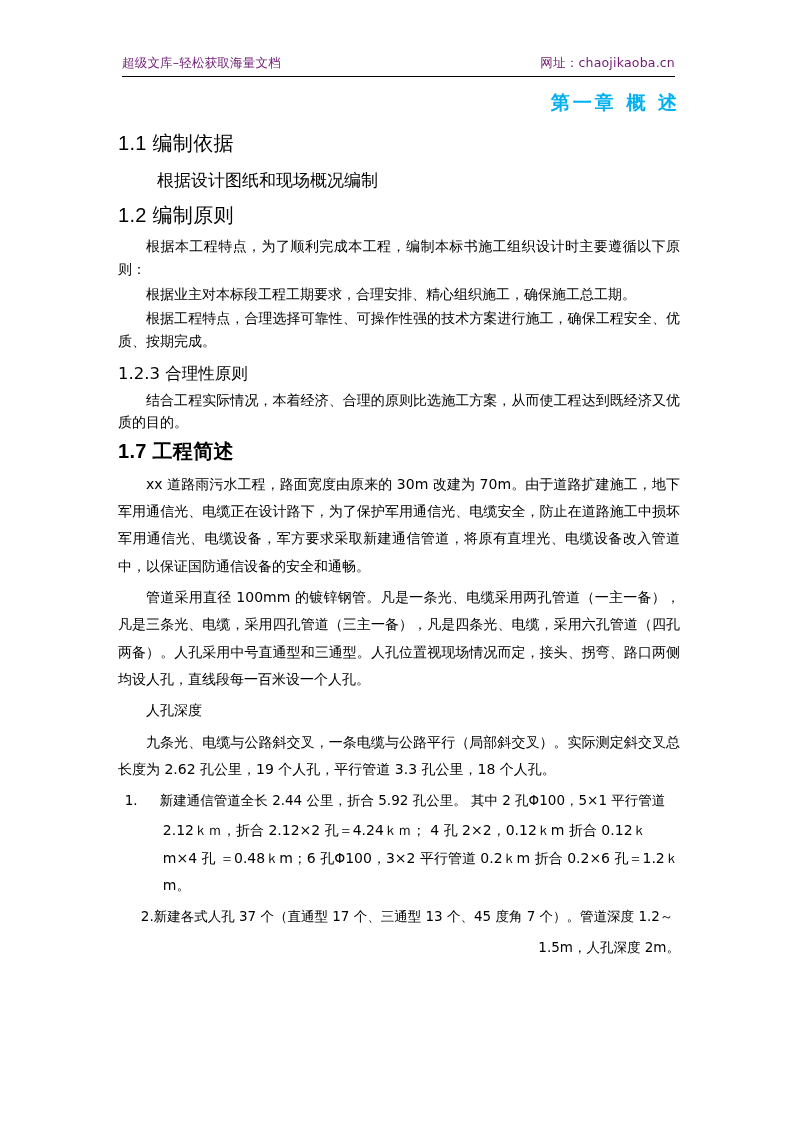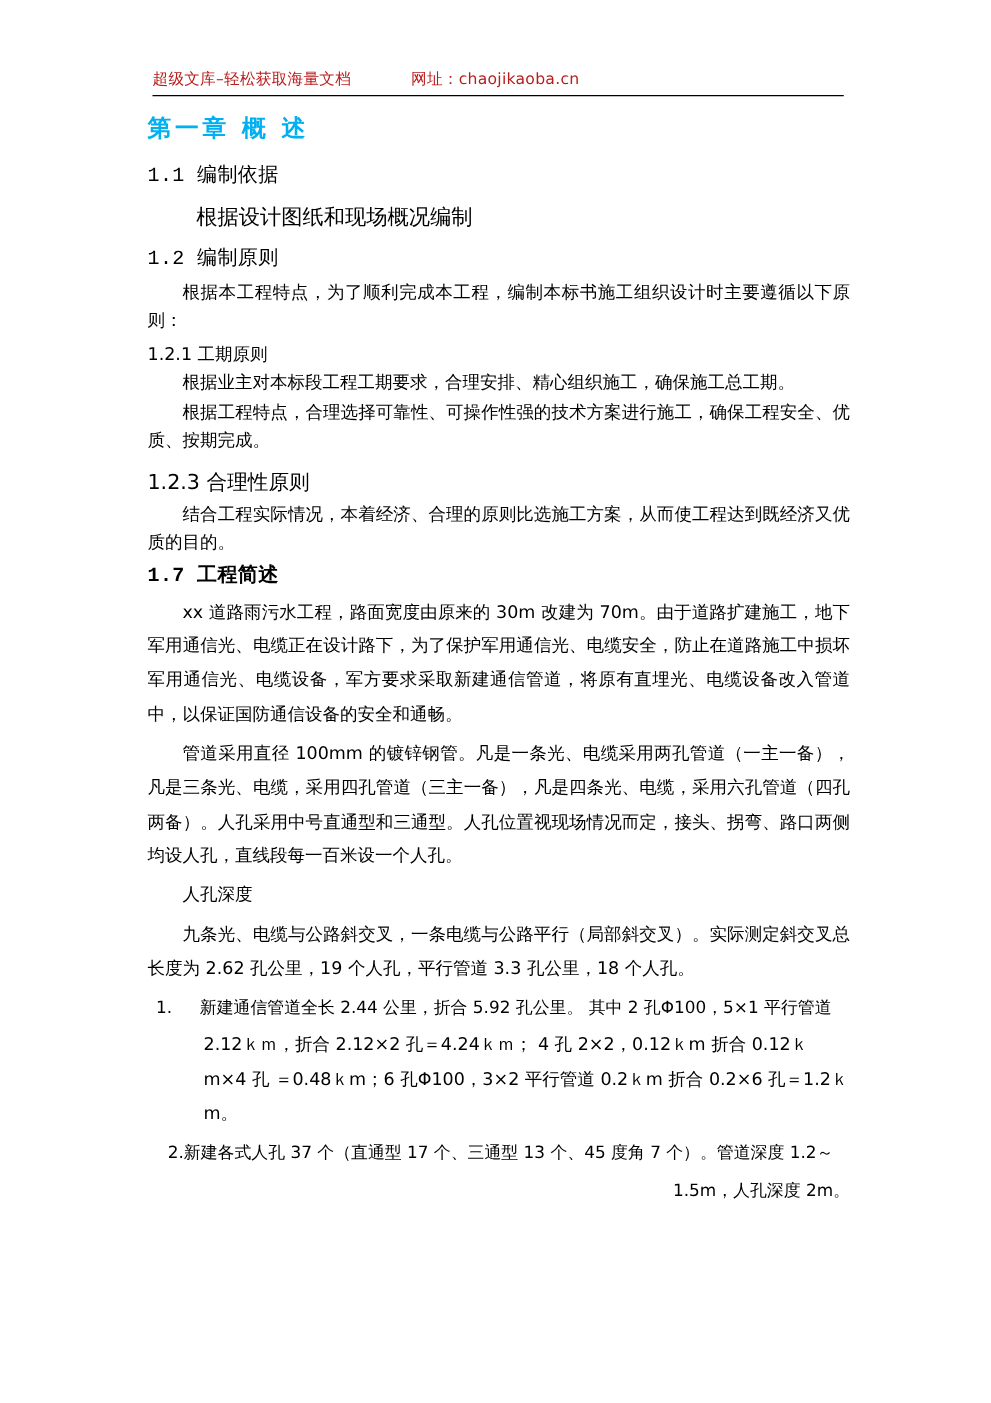--- a/index.html
+++ b/index.html
@@ -22,24 +22,24 @@
     box-sizing: border-box;
     padding: 0;
   }
   .header {
     position: absolute;
     top: 55px;
     left: 122px;
     width: 553px;
     display: flex;
     align-items: baseline;
-    justify-content: flex-start;
+    justify-content: space-between;
     font-size: 12.5px;
     letter-spacing: 0.2px;
-    color: #b91c1c;
+    color: #701a75;
   }
   .header .site {
     font-family: "DejaVu Sans", "Liberation Sans", sans-serif;
     font-size: 12.5px;
   }
   .header .url-label {
     margin-left: 48px;
     font-size: 12.5px;
   }
   .header-rule {
@@ -49,34 +49,34 @@
     width: 553px;
     border-bottom: 1.2px solid #000;
   }
   .content {
     position: absolute;
     top: 84px;
     left: 118px;
     width: 562px;
   }
   h1.chapter-title {
-    text-align: left;
+    text-align: right;
     font-size: 19px;
     font-weight: bold;
     color: #00b0f0;
     letter-spacing: 3px;
     margin: 6px 0 14px 0;
     font-family: "DejaVu Sans", "Liberation Sans", sans-serif;
   }
   h2.sec {
-    font-size: 16px;
+    font-size: 20px;
     font-weight: normal;
     margin: 4px 0 6px 0;
     letter-spacing: 0.3px;
-    font-family: Liberation Mono, monospace;
+    font-family: Liberation Sans, sans-serif;
   }
   h2.sec.bold {
     font-weight: bold;
   }
   h3.subsec {
     font-size: 14px;
     font-weight: normal;
     margin: 6px 0 2px 0;
     font-family: "DejaVu Sans", "Liberation Sans", sans-serif;
   }
@@ -126,20 +126,21 @@
     font-size: 13.5px;
     line-height: 1.95;
     margin: 4px 0;
     text-align: right;
   }
   p.near-center {
     font-size: 13.5px;
     line-height: 1.95;
     margin: 4px 0;
     text-indent: 1.2em;
+    text-align: center;
   }
 </style>
 </head>
 <body>
 
 <div class="page">
 
   <div class="header">
     <span class="site">超级文库–轻松获取海量文档</span>
     <span class="url-label">网址：chaojikaoba.cn</span>
@@ -149,21 +150,20 @@
   <div class="content">
 
     <h1 class="chapter-title" style="color: rgb(0, 176, 240);">第一章    概    述</h1>
 
     <h2 class="sec">1.1 编制依据</h2>
     <p class="body lead-big">根据设计图纸和现场概况编制</p>
 
     <h2 class="sec">1.2 编制原则</h2>
     <p class="body indent">根据本工程特点，为了顺利完成本工程，编制本标书施工组织设计时主要遵循以下原则：</p>
 
-    <h3 class="subsec">1.2.1 工期原则</h3>
     <p class="body indent">根据业主对本标段工程工期要求，合理安排、精心组织施工，确保施工总工期。</p>
 
     <p class="body indent">根据工程特点，合理选择可靠性、可操作性强的技术方案进行施工，确保工程安全、优质、按期完成。</p>
 
     <h3 class="subsec big">1.2.3 合理性原则</h3>
     <p class="body indent">结合工程实际情况，本着经济、合理的原则比选施工方案，从而使工程达到既经济又优质的目的。</p>
 
     <h2 class="sec bold">1.7 工程简述</h2>
 
     <p class="body indent spaced">xx 道路雨污水工程，路面宽度由原来的 30m 改建为 70m。由于道路扩建施工，地下军用通信光、电缆正在设计路下，为了保护军用通信光、电缆安全，防止在道路施工中损坏军用通信光、电缆设备，军方要求采取新建通信管道，将原有直埋光、电缆设备改入管道中，以保证国防通信设备的安全和通畅。</p>

